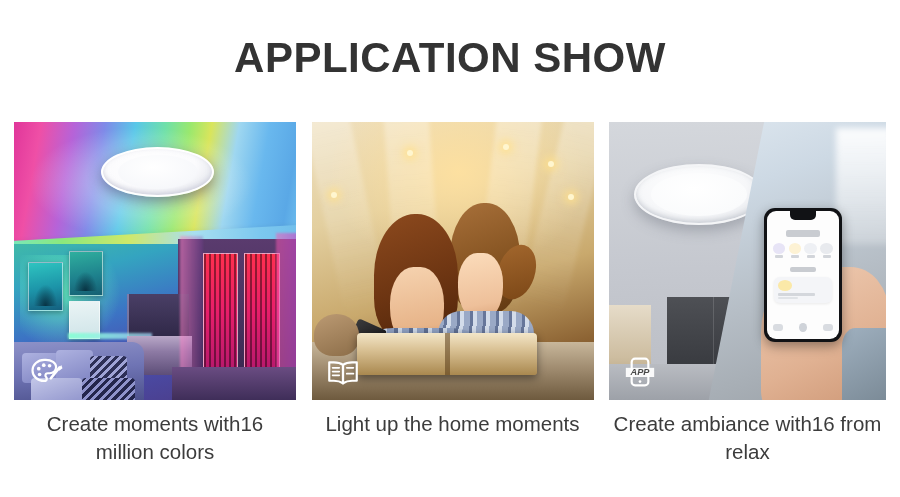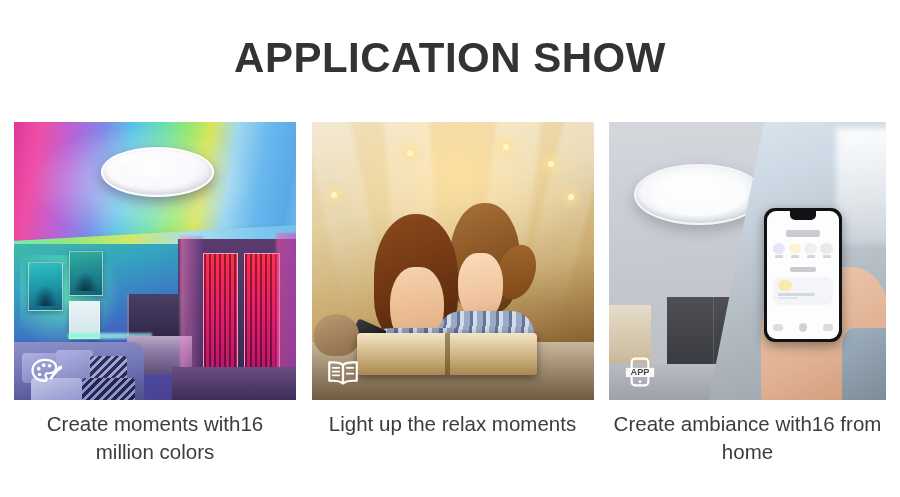--- a/index.html
+++ b/index.html
@@ -313,21 +313,21 @@
     content: ""; position: absolute; left: 49%; top: 0; width: 2.5%; height: 100%;
     background: rgba(90,60,25,.55);
   }
   .p2-bear {
     position: absolute; left: 1%; bottom: 16%; width: 16%; height: 15%;
     border-radius: 50% 50% 42% 42%;
     background: linear-gradient(160deg, #bb9a73 0%, #8d6e49 100%);
   }
 
   
-  .p3 { background: #ef4444; }
+  .p3 { background: #ef4444; font-style: italic; }
 
   .p3-left {
     position: absolute; inset: 0;
     background: linear-gradient(178deg, #d4d7dc 0%, #c5c8cf 52%, #b9bcc3 100%);
   }
   .p3-lamp {
     position: absolute; left: 9%; top: 15%; width: 47%; height: 22%;
     border-radius: 50%;
     background: radial-gradient(ellipse at 44% 36%, #ffffff 0%, #f6f7f9 55%, #e2e4e9 82%, #cfd2d8 100%);
     border: 2.5px solid #f4f5f7;
@@ -520,21 +520,21 @@
             <g stroke="#ffffff" stroke-width="2" stroke-linecap="round">
               <path d="M11.5 19h8"></path>
                 <path d="M11.5 23.5h8"></path>
                 <path d="M11.5 28h8"></path>
               <path d="M28.5 19h8"></path>
                 <path d="M28.5 26h8"></path>
             </g>
           </svg>
         </div>
       </div>
-      <div class="caption">Light up the relax moments</div>
+      <div class="caption">Light up the home moments</div>
     </div>
 
     <div class="panel wide">
       <div class="photo p3">
         <div class="p3-left"></div>
         <div class="p3-lamp"></div>
         <div class="p3-wood"></div>
         <div class="p3-wardrobe"></div>
         <div class="p3-bed"></div>
 
@@ -571,17 +571,17 @@
 
         <div class="badge">
           <svg viewBox="0 0 48 48">
             <rect x="14" y="8" width="20" height="32" rx="4" ry="4" fill="none" stroke="#ffffff" stroke-width="2.6"></rect>
             <circle cx="24" cy="35.5" r="1.6" fill="#ffffff"></circle>
             <rect x="7" y="19" width="34" height="11" fill="#ffffff" opacity="0.92"></rect>
             <text x="24" y="28" text-anchor="middle" font-family="Liberation Sans, sans-serif" font-size="11" font-weight="bold" fill="#4a4a4a">APP</text>
           </svg>
         </div>
       </div>
-      <div class="caption">Create ambiance with16 from home</div>
+      <div class="caption">Create ambiance with16 from relax</div>
     </div>
 
   </div>
 </div>
 
 </body></html>

